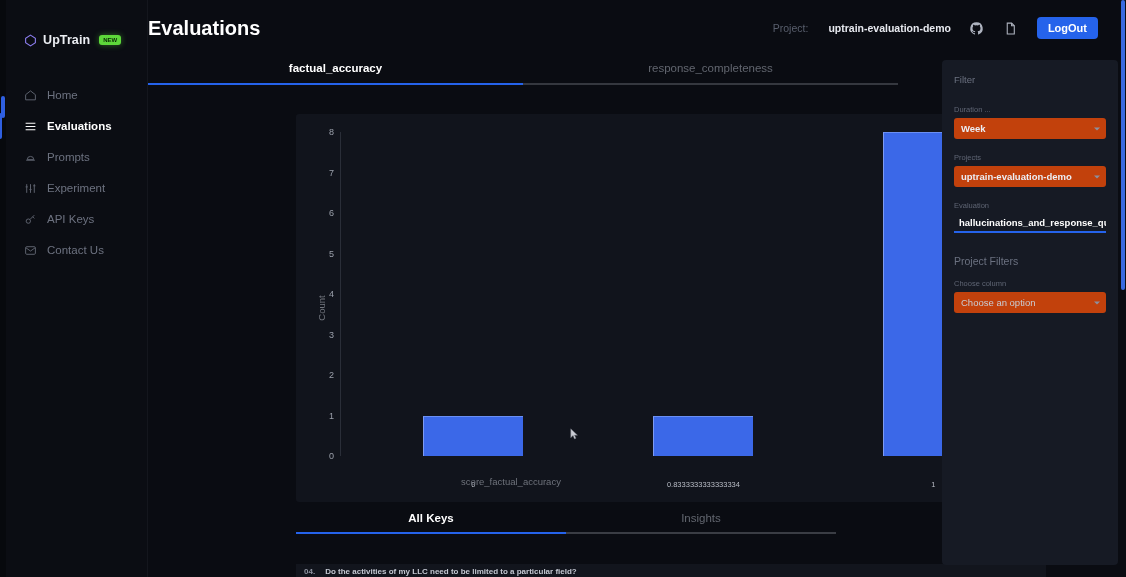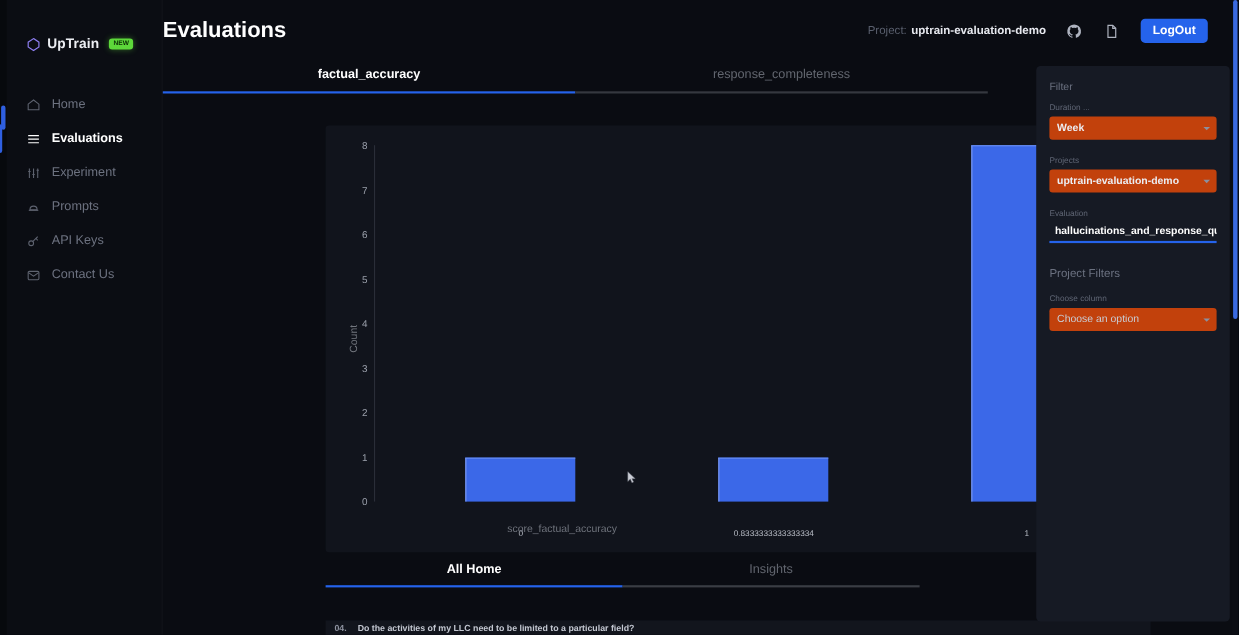--- a/index.html
+++ b/index.html
@@ -83,21 +83,21 @@
     font-size: 20px; font-weight: 700; color: #ffffff;
     padding-left: 0px; margin-left: 0px;
     flex: 0 0 auto;
     margin-left: 0;
   }
   .title-wrap { width: 430px; padding-left: 0px; }
   .topbar-right {
     margin-left: auto;
     display: flex; align-items: center; gap: 18px;
   }
-  .project-meta { font-size: 10.5px; display:flex; align-items:flex-end; gap:4px; }
+  .project-meta { font-size: 10.5px; display:flex; align-items:flex-end; gap:20px; }
   .project-label { color: #595f6d; }
   .project-value { color: #e7e9ef; font-weight: 700; }
   .icon-btn {
     width: 16px; height: 16px;
     color: #aeb3bf; cursor: pointer;
     display:flex; align-items:center; justify-content:center;
   }
   .logout-btn {
     background: #2563eb; color: #fff;
     font-size: 11px; font-weight: 700;
@@ -226,21 +226,21 @@
   .filter-panel {
     position: absolute;
     right: 8px; top: 60px;
     width: 176px; height: 505px;
     background: #161a24;
     border-radius: 4px;
     padding: 14px 12px;
   }
   .filter-title {
     font-size: 9.5px; color: #6b7180;
-    margin-bottom: 8px;
+    margin-bottom: 20px;
   }
   .field { margin-bottom: 14px; }
   .field-label {
     font-size: 7.5px; color: #5f6574;
     margin-bottom: 4px;
     white-space: nowrap; overflow: hidden; text-overflow: ellipsis;
   }
   .select {
     position: relative;
     background: #c2410c;
@@ -326,31 +326,31 @@
         <span>Home</span>
       </div>
       <div class="nav-item active">
         <svg class="nav-icon" viewBox="0 0 24 24" fill="none" stroke="currentColor" stroke-width="2">
           <path d="M3 6h18M3 12h18M3 18h18"></path>
         </svg>
         <span>Evaluations</span>
       </div>
       <div class="nav-item">
         <svg class="nav-icon" viewBox="0 0 24 24" fill="none" stroke="currentColor" stroke-width="1.8">
+          <path d="M6 16a6 6 0 0 1 12 0z"></path>
+            <path d="M4 17h16"></path>
+        </svg>
+        <span>Prompts</span>
+      </div>
+      <div class="nav-item">
+        <svg class="nav-icon" viewBox="0 0 24 24" fill="none" stroke="currentColor" stroke-width="1.8">
           <path d="M5 4v16M12 4v16M19 4v16"></path>
             <path d="M3 9h4M10 14h4M17 7h4"></path>
         </svg>
         <span>Experiment</span>
-      </div>
-      <div class="nav-item">
-        <svg class="nav-icon" viewBox="0 0 24 24" fill="none" stroke="currentColor" stroke-width="1.8">
-          <path d="M6 16a6 6 0 0 1 12 0z"></path>
-            <path d="M4 17h16"></path>
-        </svg>
-        <span>Prompts</span>
       </div>
       <div class="nav-item">
         <svg class="nav-icon" viewBox="0 0 24 24" fill="none" stroke="currentColor" stroke-width="1.8">
           <circle cx="8" cy="15" r="4"></circle>
             <path d="M11 12 L19 4"></path>
             <path d="M16 7l3 3"></path>
         </svg>
         <span>API Keys</span>
       </div>
       <div class="nav-item">
@@ -417,21 +417,21 @@
           <div class="y-tick" style="top: 180px;">4</div>
           <div class="y-tick" style="top: 139.5px;">5</div>
           <div class="y-tick" style="top: 99px;">6</div>
           <div class="y-tick" style="top: 58.5px;">7</div>
           <div class="y-tick" style="top: 18px;">8</div>
         </div>
     </div>
 
     <div class="logs-area">
       <div class="logs-tabs">
-        <div class="logs-tab active">All Home</div>
+        <div class="logs-tab active">All Keys</div>
         <div class="logs-tab">Insights</div>
       </div>
       <div class="download-btn">
         <svg width="16" height="16" viewBox="0 0 24 24" fill="none" stroke="currentColor" stroke-width="2">
           <path d="M12 3v11"></path>
             <path d="M7 10l5 5 5-5"></path>
             <path d="M4 19h16"></path>
         </svg>
       </div>
       <div class="log-row">

